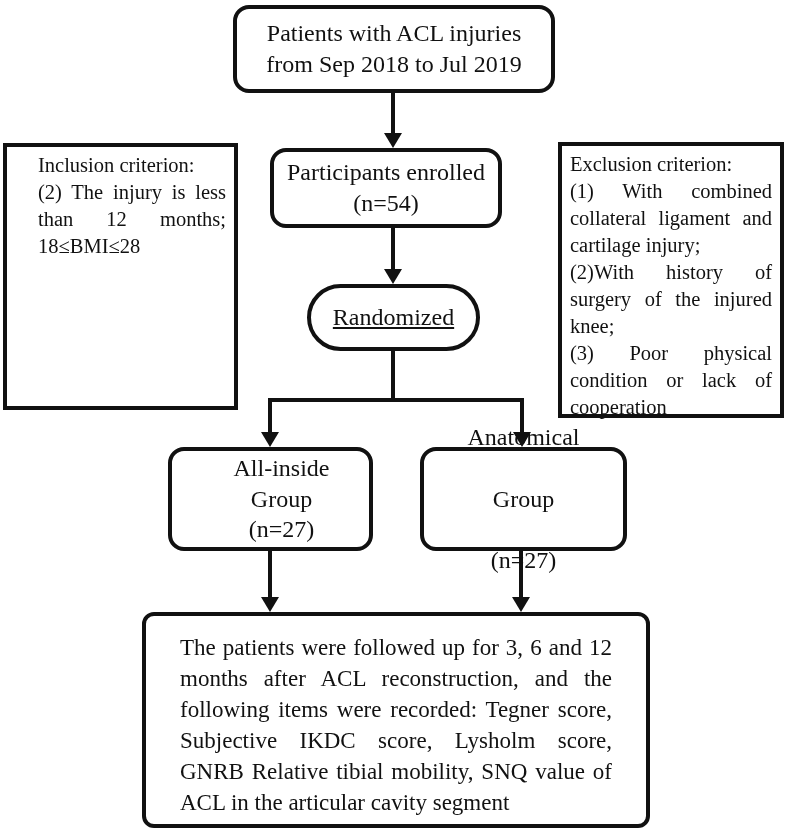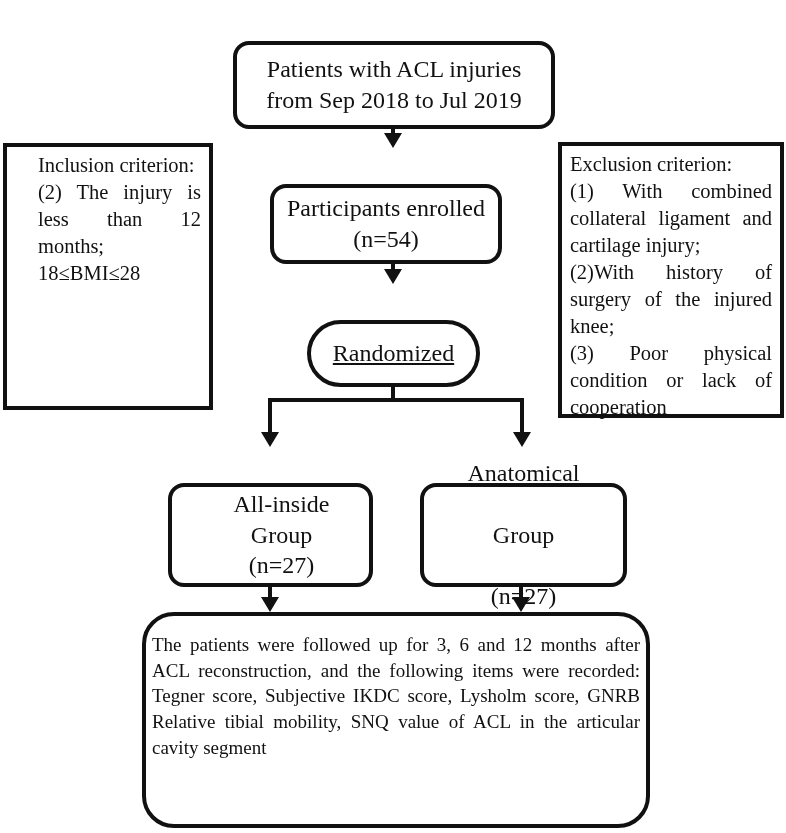--- a/index.html
+++ b/index.html
@@ -27,40 +27,39 @@
   }
   .stadium {
     border-radius: 34px;
   }
   .center-text {
     display: flex;
     flex-direction: column;
     align-items: center;
     justify-content: center;
     text-align: center;
-    margin-top: 36px;
   }
   .center-text .line {
     font-size: 24px;
     line-height: 1.28;
     white-space: nowrap;
   }
   .side-box {
     padding: 5px 8px;
     font-size: 20.5px;
     line-height: 1.32;
   }
   .side-box p {
     margin: 0;
     text-align: justify;
   }
   .followup-box {
-    border-radius: 32px;
-    padding: 16px 6px;
-    font-size: 19px;
+    border-radius: 12px;
+    padding: 16px 34px;
+    font-size: 23px;
     line-height: 1.35;
   }
   .followup-box p {
     margin: 0;
     text-align: justify;
   }
   .vline {
     position: absolute;
     width: 4px;
     background: #111111;
@@ -103,21 +102,21 @@
   <div class="arrowhead" style="left:261px; top:597px;"></div>
 
   <div class="vline" style="left:519px; top:550px; height:50px;"></div>
   <div class="arrowhead" style="left:512px; top:597px;"></div>
 
   <div class="box rounded center-text" style="left:233px; top:5px; width:322px; height:88px;">
     <div class="line">Patients with ACL injuries</div>
     <div class="line">from Sep 2018 to Jul 2019</div>
   </div>
 
-  <div class="box side-box" style="left:3px; top:143px; width:210px; height:267px;padding-left:31px;">
+  <div class="box side-box" style="left:3px; top:143px; width:235px; height:267px;padding-left:31px;">
     <p>Inclusion criterion:</p>
     <p>(2) The injury is less than 12 months; 18≤BMI≤28</p>
   </div>
 
   <div class="box side-box" style="left:558px; top:142px; width:226px; height:276px;">
     <p>Exclusion criterion:</p>
     <p>(1) With combined collateral ligament and cartilage injury;</p>
     <p>(2)With history of surgery of the injured knee;</p>
     <p>(3) Poor physical condition or lack of cooperation</p>
   </div>

